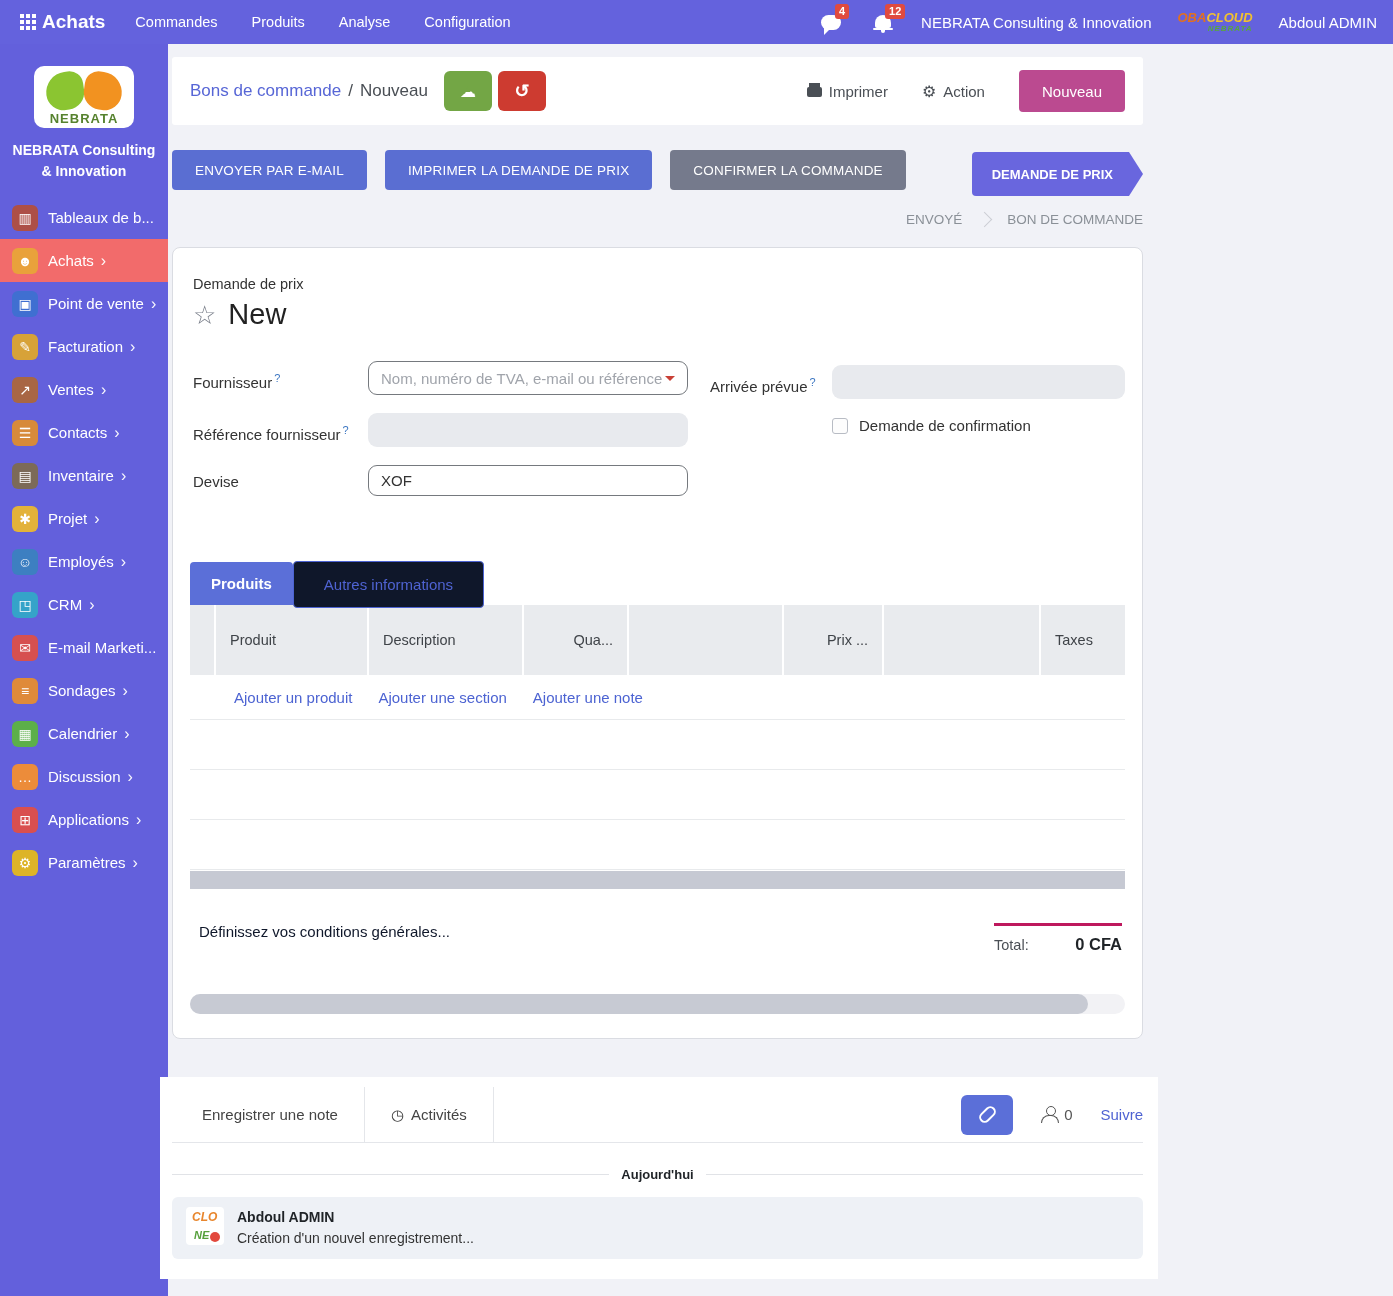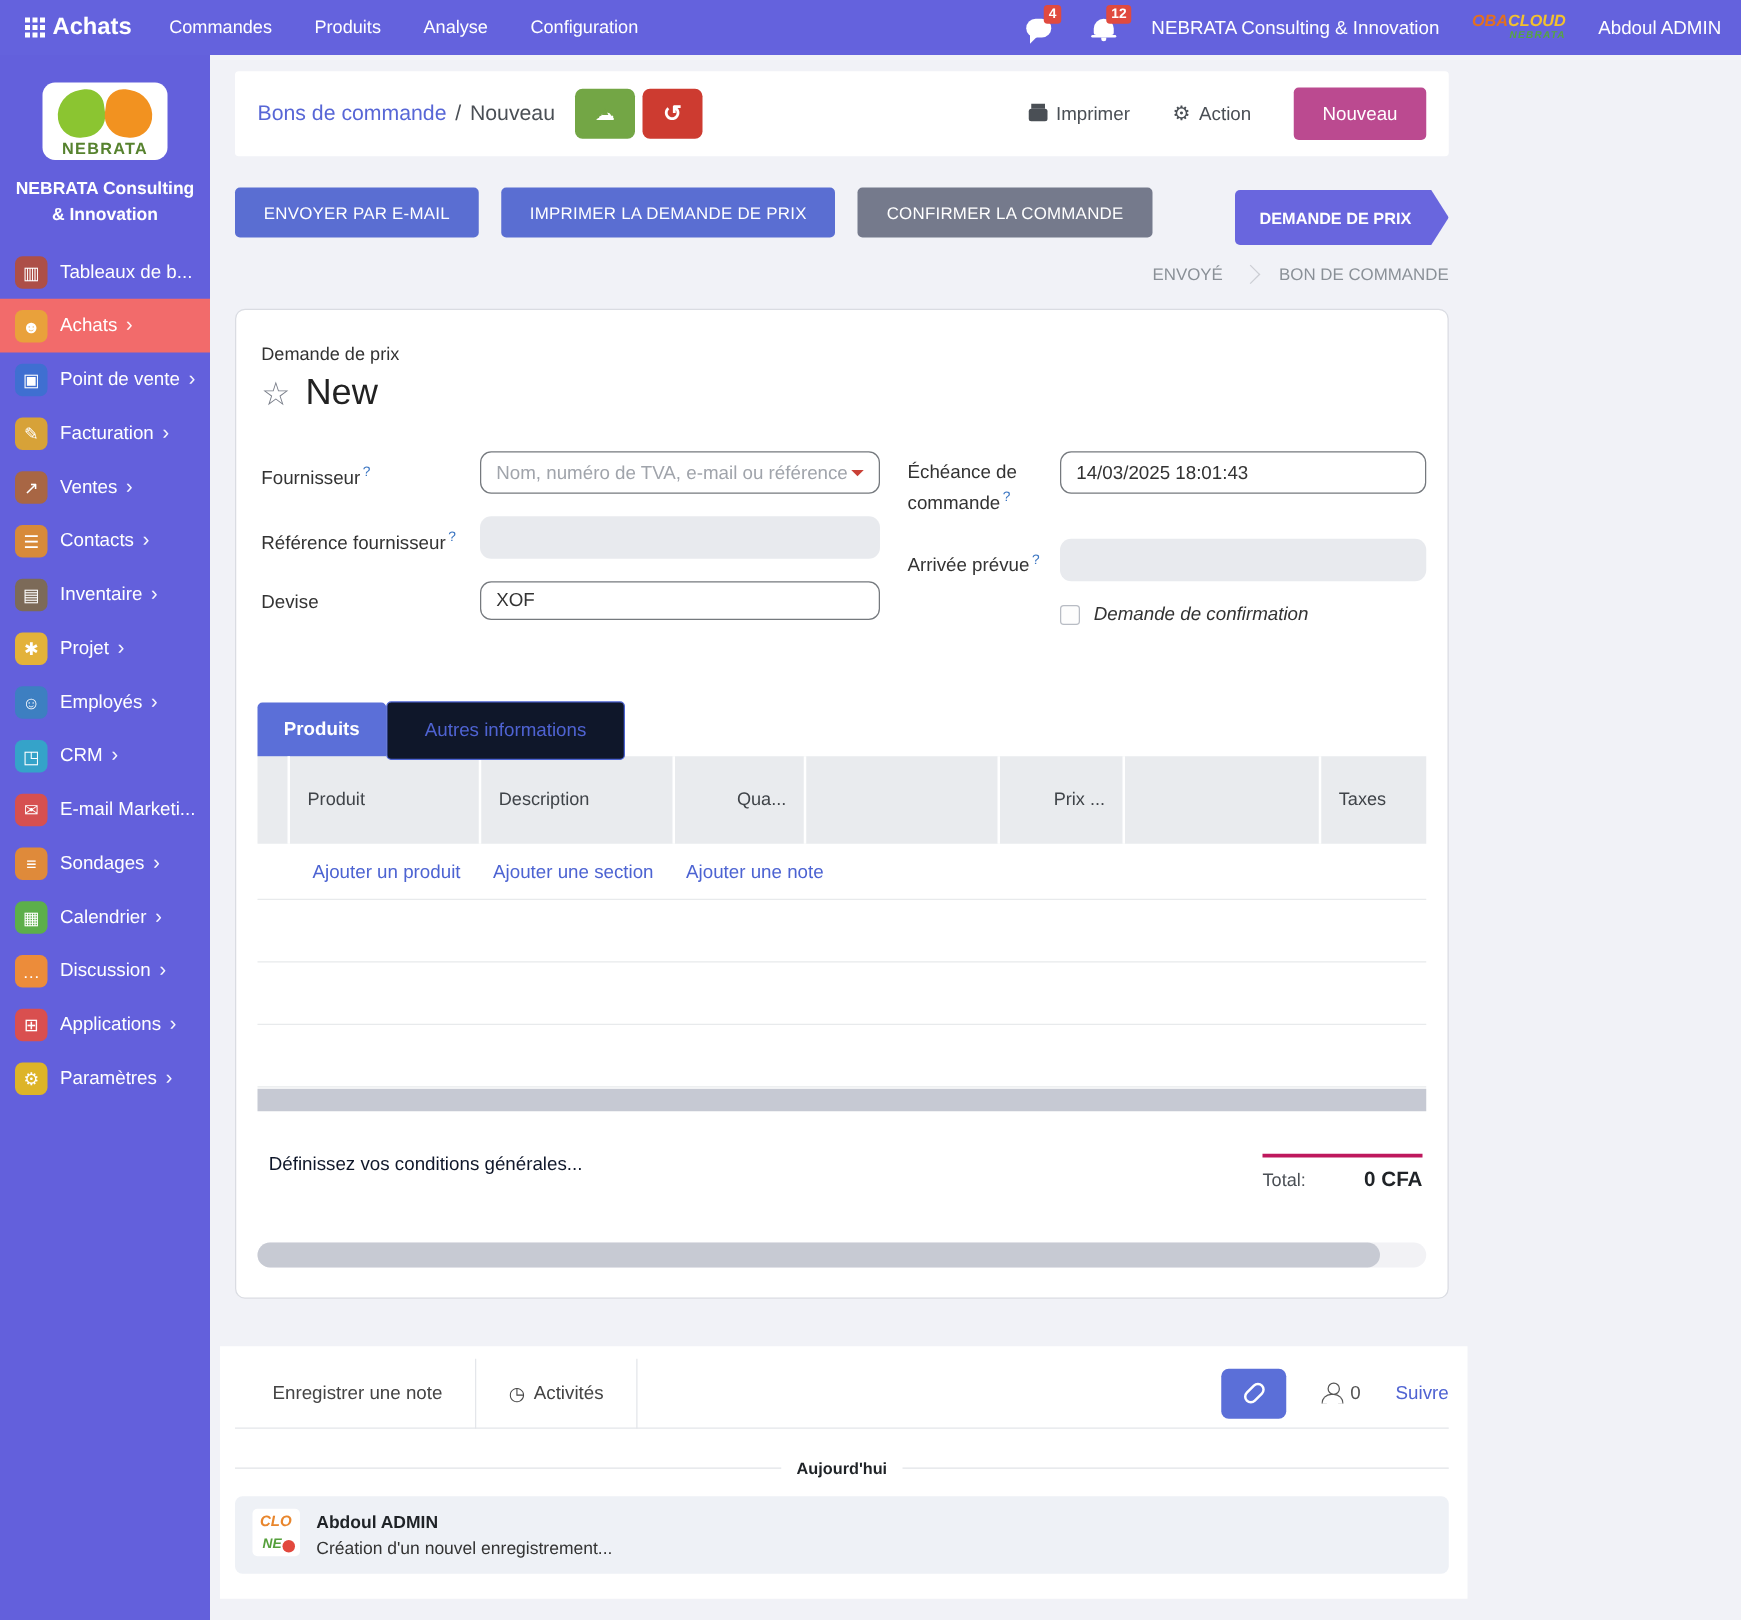--- a/index.html
+++ b/index.html
@@ -36,21 +36,21 @@
   .logo-word { position:absolute; bottom:2px; width:100%; text-align:center; font-size:13px; font-weight:bold; color:#56822e; letter-spacing:1px; }
   .side-company { text-align:center; font-weight:bold; font-size:14px; line-height:21px; margin-top:12px; }
   .side-menu { margin-top:14px; }
   .side-item { height:43px; display:flex; align-items:center; padding-left:12px; cursor:pointer; }
   .side-item.active { background:#f26b6b; }
   .s-ico { width:26px; height:26px; border-radius:6px; display:flex; align-items:center; justify-content:center; font-size:14px; color:#fff; flex:none; }
   .s-label { font-size:15px; margin-left:10px; white-space:nowrap; }
   .s-chev { font-size:16px; margin-left:7px; opacity:.95; }
 
   
-  .main { position:absolute; left:176px; top:44px; width:998px; height:1252px; }
+  .main { position:absolute; left:160px; top:44px; width:998px; height:1252px; }
 
   .control-panel { margin:13px 15px 0 12px; height:68px; background:#fff; border-radius:3px; display:flex; align-items:center; padding:0 18px; }
   .bc-parent { color:#5766d6; font-size:17px; cursor:pointer; }
   .bc-sep { color:#4a4f55; font-size:17px; margin:0 7px; }
   .bc-current { color:#4a4f55; font-size:17px; }
   .save-btn { width:48px; height:40px; background:#73a645; border-radius:6px; margin-left:16px; border:none; color:#fff; font-size:16px; cursor:pointer; position:relative; }
   .save-btn .up { position:absolute; top:13px; left:50%; transform:translateX(-50%); font-size:9px; color:#73a645; font-weight:bold; }
   .discard-btn { width:48px; height:40px; background:#cd3b30; border-radius:6px; margin-left:6px; border:none; color:#fff; font-size:18px; font-weight:bold; cursor:pointer; }
   .cp-right { margin-left:auto; display:flex; align-items:center; gap:34px; }
   .cp-tool { display:flex; align-items:center; gap:7px; color:#4a4f55; font-size:15px; cursor:pointer; }
@@ -89,21 +89,21 @@
   .fcol-r .flabel { width:122px; flex:none; }
   .help { color:#3c76c2; font-size:11px; vertical-align:super; margin-left:2px; }
   .finput { flex:1; height:34px; border:1px solid #75797e; border-radius:9px; padding:0 12px; font-size:15px; color:#333; position:relative; display:flex; align-items:center; background:#fff; }
   .finput input { border:none; outline:none; width:100%; font-size:15px; font-family:inherit; color:#333; background:transparent; }
   .finput input::placeholder { color:#a0a4ab; }
   .caret-red { position:absolute; right:12px; top:14px; border:5px solid transparent; border-top-color:#c94036; }
   .fdisabled { flex:1; height:34px; background:#e8eaee; border-radius:9px; }
   .devise-box { width:320px; flex:none; height:31px; }
   .chk-row { display:flex; align-items:center; margin-left:122px; margin-top:14px; gap:11px; }
   .checkbox { width:16px; height:16px; border:1px solid #b8bcc4; border-radius:3px; background:#fdfdfd; cursor:pointer; }
-  .chk-label { font-size:15px; color:#333;font-style:italic; }
+  .chk-label { font-size:15px; color:#333; }
 
   .tabs { display:flex; margin-top:44px; align-items:flex-end; }
   .tab-active { background:#5b6fd8; color:#fff; font-weight:bold; font-size:15px; padding:13px 21px; border-radius:4px 4px 0 0; cursor:pointer; }
   .tab-inactive { background:#0f172a; color:#4f63d2; font-size:15px; padding:14px 30px; border:1px solid #4c63d2; border-radius:4px; position:relative; top:3px; cursor:pointer; }
 
   .table-header { display:flex; background:#e9ebee; height:70px; align-items:center; font-size:14.5px; color:#3f4348; }
   .th { border-right:2px solid #fff; height:100%; display:flex; align-items:center; padding:0 14px; }
   .th.r { justify-content:flex-end; }
   .th:last-child { border-right:none; }
   .w-handle { width:26px; flex:none; padding:0; }
@@ -337,26 +337,20 @@
           <div class="fdisabled"></div>
         </div>
         <div class="frow" style="margin-top:6px">
           <span class="flabel">Devise</span>
           <div class="finput devise-box">
             <input value="XOF" style="">
           </div>
         </div>
       </div>
       <div class="fcol-r">
-        <div class="frow">
-          <span class="flabel"><span>Échéance de commande</span><span class="help">?</span></span>
-          <div class="finput">
-            <input value="14/03/2025 18:01:43" style="">
-          </div>
-        </div>
         <div class="frow" style="margin-top:4px">
           <span class="flabel"><span>Arrivée prévue</span><span class="help">?</span></span>
           <div class="fdisabled"></div>
         </div>
         <div class="chk-row">
           <span class="checkbox"></span>
           <span class="chk-label">Demande de confirmation</span>
         </div>
       </div>
     </div>

